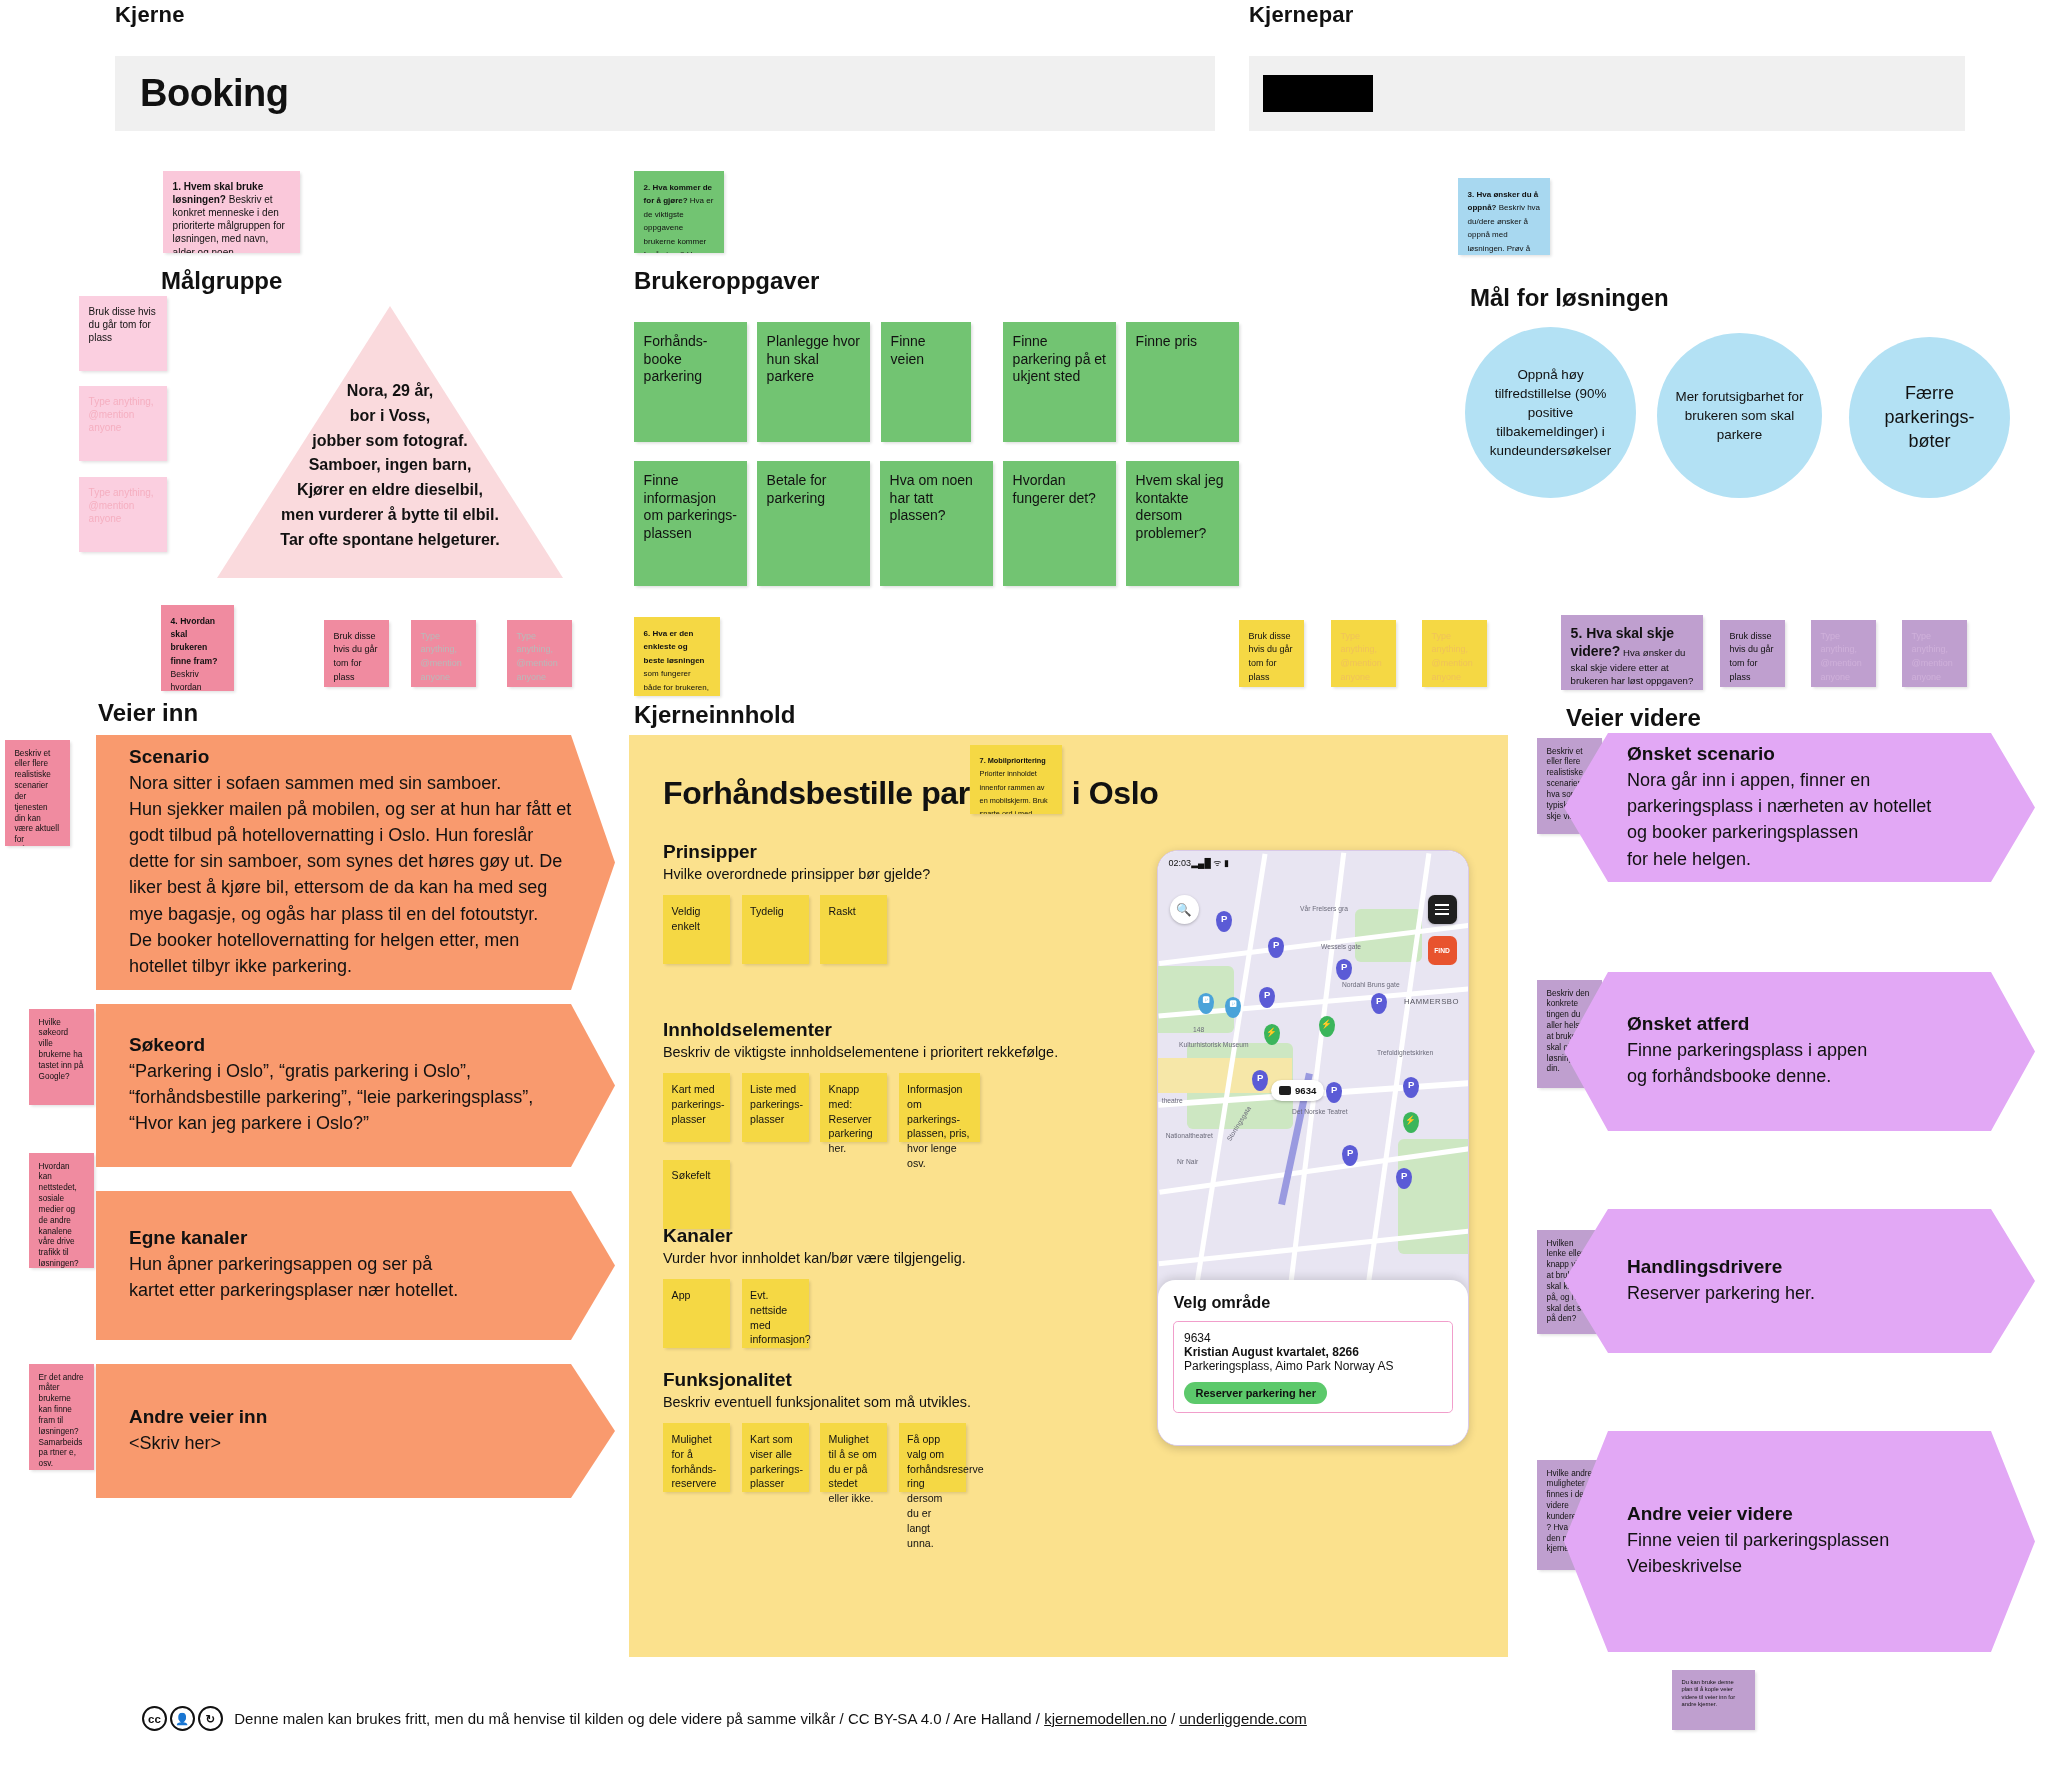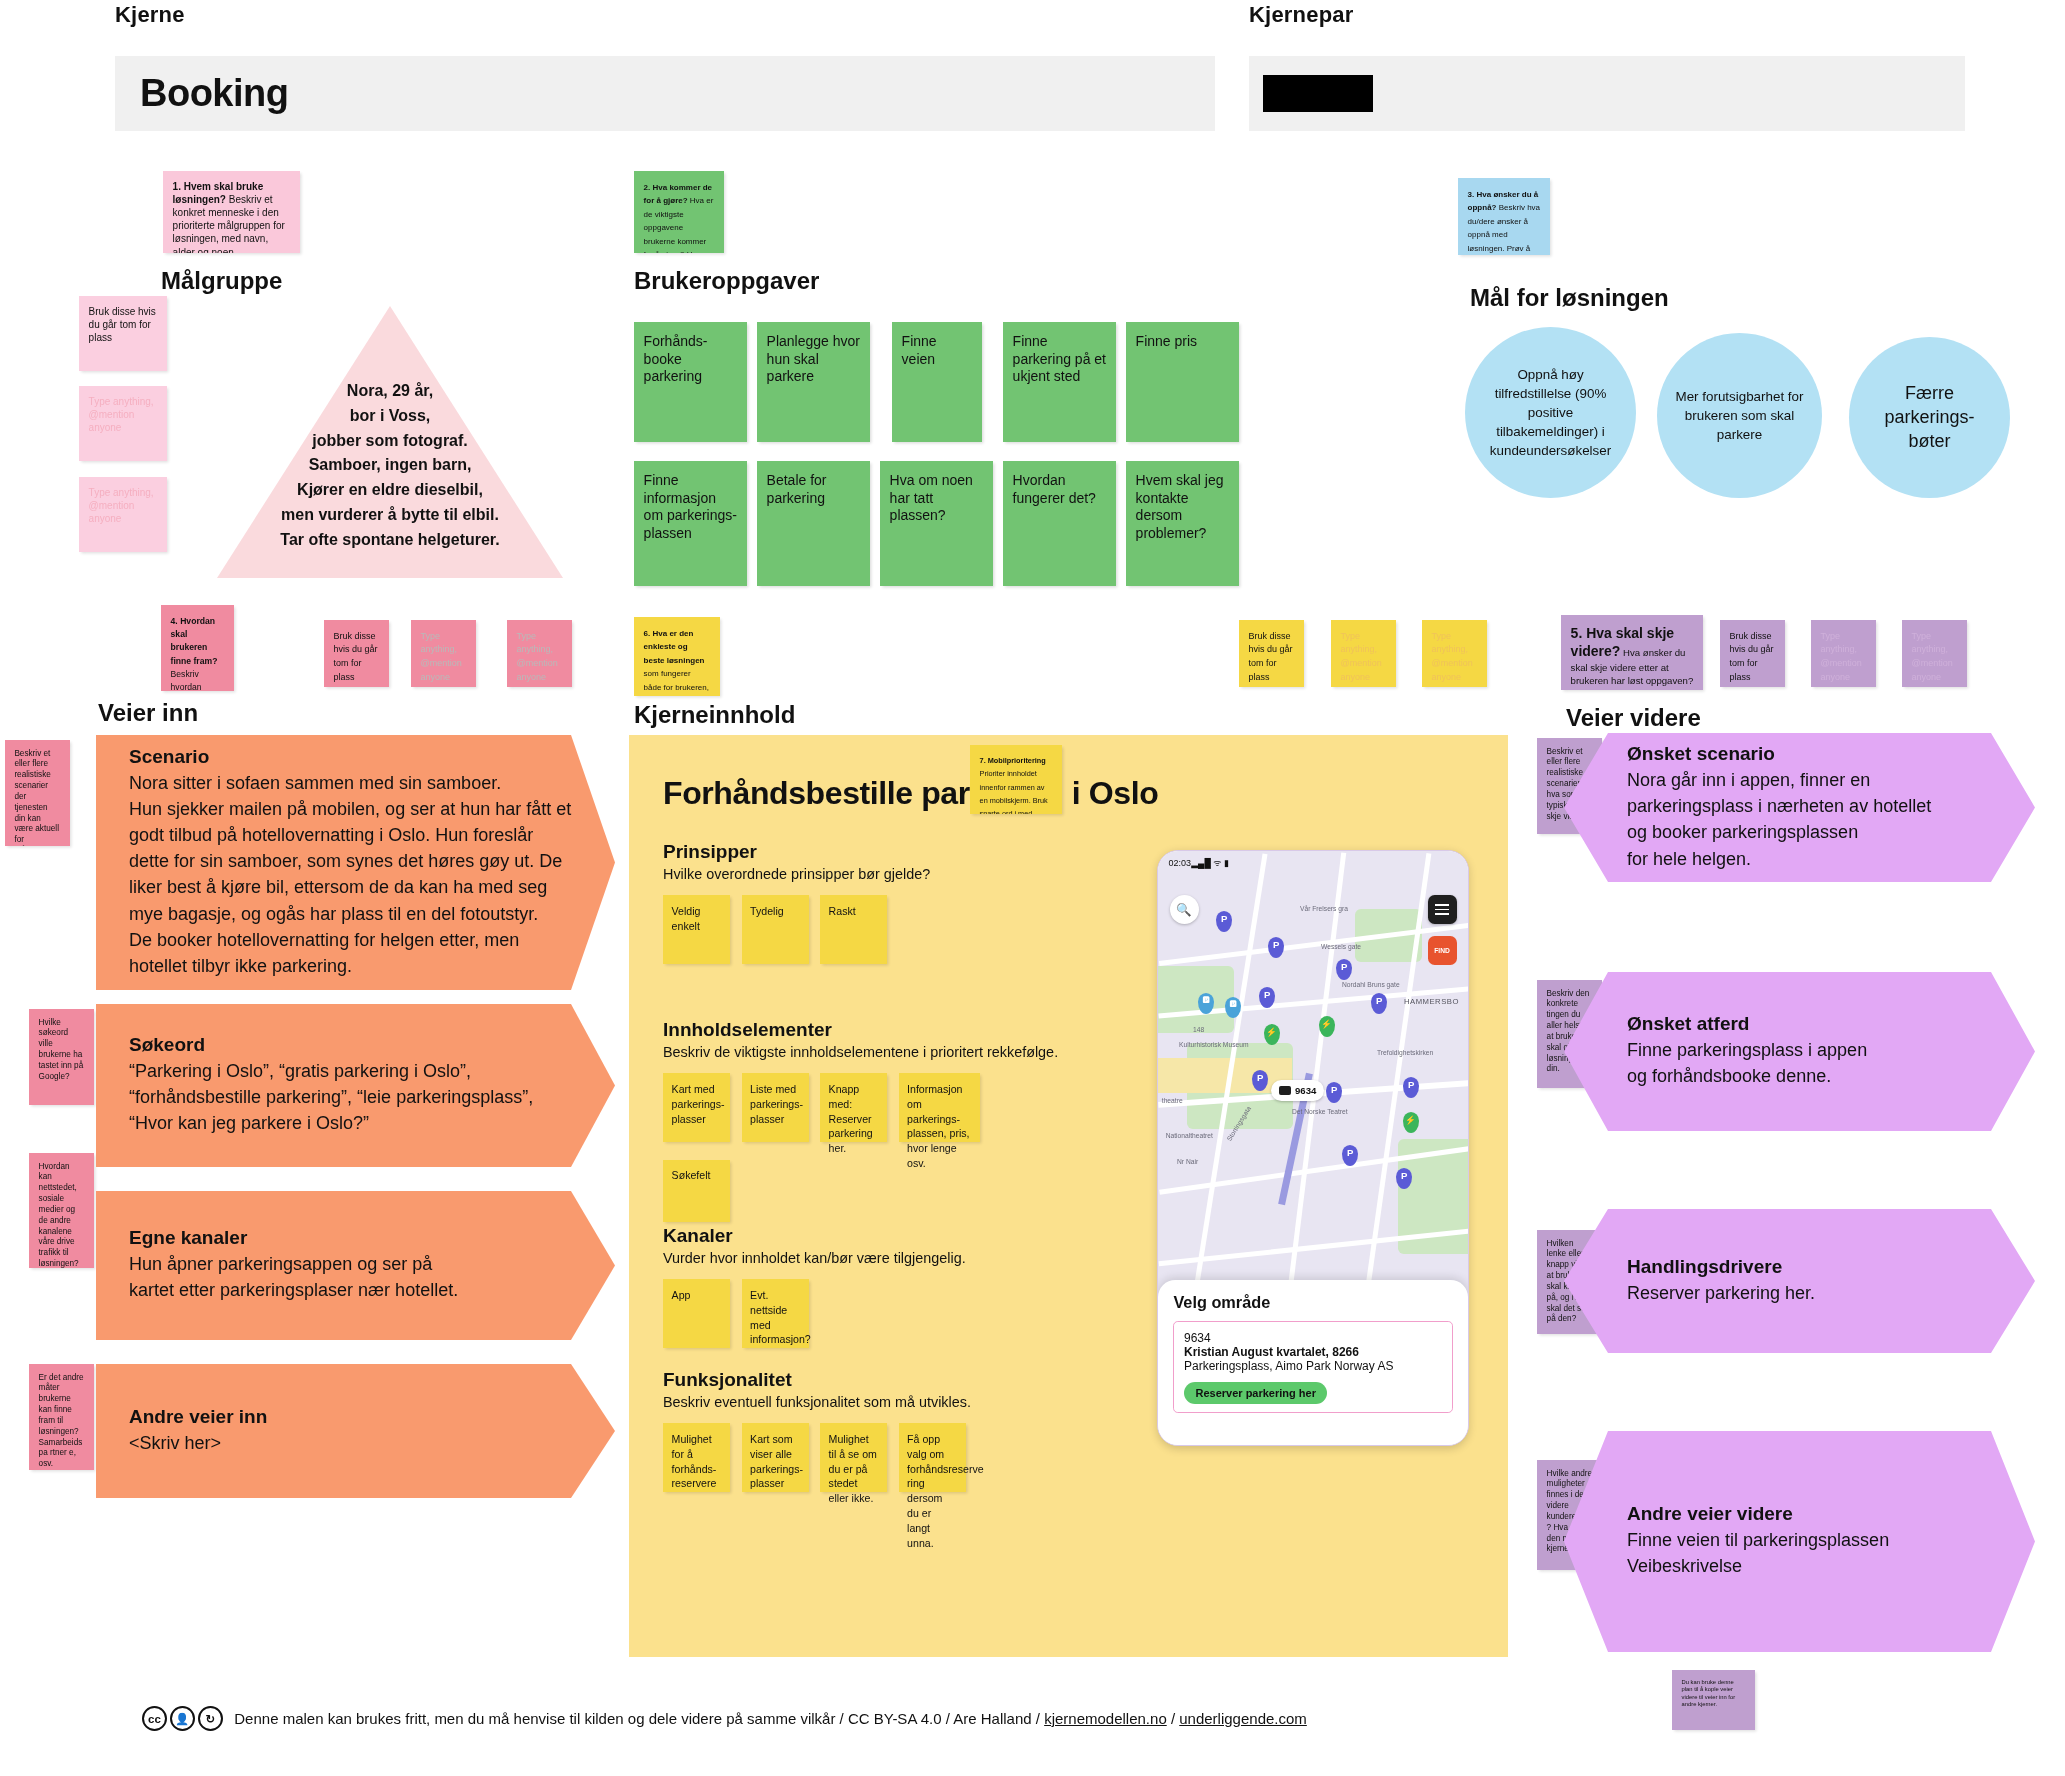--- a/index.html
+++ b/index.html
@@ -196,21 +196,21 @@
 jobber som fotograf.
 Samboer, ingen barn,
 Kjører en eldre dieselbil,
 men vurderer å bytte til elbil.
 Tar ofte spontane helgeturer.</div>
   </div>
 
   <div class="abs" id="task-grid" style="left:634px; top:322px; width:615px;">
       <div class="task" style="position: absolute; left: 0px; top: 0px; width: 113px; height: 120px;"><span>Forhånds-booke parkering</span></div>
       <div class="task" style="position: absolute; left: 123px; top: 0px; width: 113px; height: 120px;"><span>Planlegge hvor hun skal parkere</span></div>
-      <div class="task" style="position: absolute; left: 258px; top: 0px; width: 90px; height: 120px;"><span>Finne veien</span></div>
+      <div class="task" style="position: absolute; left: 247px; top: 0px; width: 90px; height: 120px;"><span>Finne veien</span></div>
       <div class="task" style="position: absolute; left: 369px; top: 0px; width: 113px; height: 120px;"><span>Finne parkering på et ukjent sted</span></div>
       <div class="task" style="position: absolute; left: 492px; top: 0px; width: 113px; height: 120px;"><span>Finne pris</span></div>
       <div class="task" style="position: absolute; left: 0px; top: 139px; width: 113px; height: 125px;"><span>Finne informasjon om parkerings-plassen</span></div>
       <div class="task" style="position: absolute; left: 123px; top: 139px; width: 113px; height: 125px;"><span>Betale for parkering</span></div>
       <div class="task" style="position: absolute; left: 246px; top: 139px; width: 113px; height: 125px;"><span>Hva om noen har tatt plassen?</span></div>
       <div class="task" style="position: absolute; left: 369px; top: 139px; width: 113px; height: 125px;"><span>Hvordan fungerer det?</span></div>
       <div class="task" style="position: absolute; left: 492px; top: 139px; width: 113px; height: 125px;"><span>Hvem skal jeg kontakte dersom problemer?</span></div>
     </div>
 
   <div class="abs" id="goal-row" style="left:1465px; top:327px;">
@@ -295,21 +295,21 @@
           </div>
         </div>
         <div style="position: absolute; top: 178px; left: 0px; width: 538px;">
           <h2>Innholdselementer</h2>
           <div class="sub">Beskriv de viktigste innholdselementene i prioritert rekkefølge.</div>
           <div class="row" style="margin-top: 13.4px; flex-wrap: wrap; width: 365px;">
             <div class="ynote" style="width: 67px; height: 69px; flex: 0 0 auto;"><span>Kart med parkerings-plasser</span></div>
             <div class="ynote" style="width: 67px; height: 69px; flex: 0 0 auto;"><span>Liste med parkerings-plasser</span></div>
             <div class="ynote" style="width: 67px; height: 69px; flex: 0 0 auto;"><span>Knapp med: Reserver parkering her.</span></div>
             <div class="ynote" style="width: 81px; height: 69px; flex: 0 0 auto;"><span>Informasjon om parkerings-plassen, pris, hvor lenge osv.</span></div>
-            <div class="ynote" style="width: 67px; height: 62px; flex: 0 0 auto; margin-top: 5.8px;"><span>Søkefelt</span></div>
+            <div class="ynote" style="width: 67px; height: 69px; flex: 0 0 auto; margin-top: 5.8px;"><span>Søkefelt</span></div>
           </div>
         </div>
         <div style="position: absolute; top: 384px; left: 0px; width: 538px;">
           <h2>Kanaler</h2>
           <div class="sub">Vurder hvor  innholdet kan/bør være tilgjengelig.</div>
           <div class="row" style="margin-top: 13.4px; flex-wrap: wrap; width: 538px; align-items: flex-end;">
             <div class="ynote" style="width: 67px; height: 69px; flex: 0 0 auto;"><span>App</span></div>
             <div class="ynote" style="width: 67px; height: 69px; flex: 0 0 auto;"><span>Evt. nettside med informasjon?</span></div>
           </div>
         </div>

